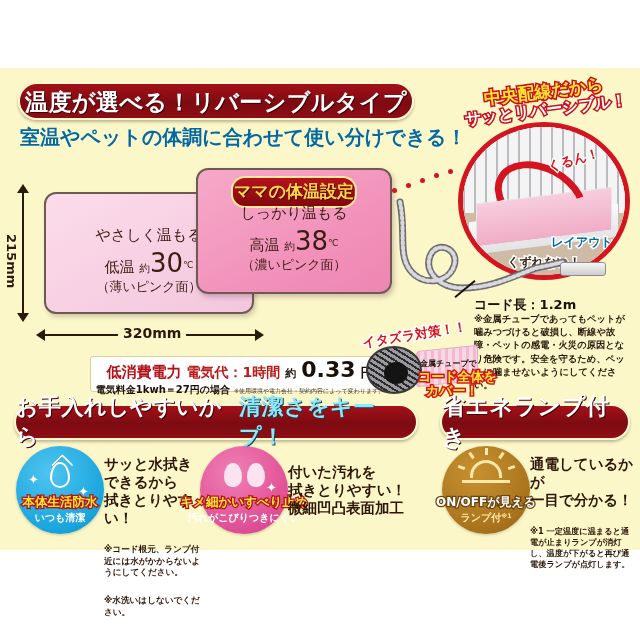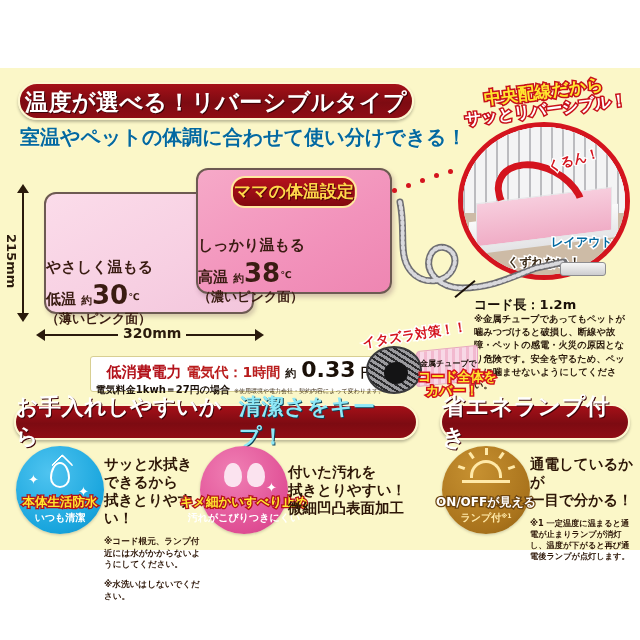--- a/index.html
+++ b/index.html
@@ -48,21 +48,21 @@
     background: linear-gradient(150deg,#fbdcea,#f7cfe2 60%,#f3c6dc);
     border: 2px solid #6d5a52; border-radius: 12px;
     box-shadow: 2px 3px 4px rgba(110,80,90,.28);
   }
   #mat-dark {
     position: absolute; left: 196px; top: 168px; width: 196px; height: 126px;
     background: linear-gradient(150deg,#f6a9c8,#f292bb 60%,#ee86b2);
     border: 2px solid #6d5a52; border-radius: 12px;
     box-shadow: 2px 3px 5px rgba(110,60,90,.3);
   }
-  .mat-txt { position:absolute; width:100%; text-align:left; color:#3a1c12; font-weight:bold;margin-top:32px; }
+  .mat-txt { position:absolute; width:100%; text-align:center; color:#3a1c12; font-weight:normal; }
   #light-l1 { top: 32px; font-size: 15px; }
   #light-l2 { top: 54px; font-size: 15px; }
   #light-l2 .big { font-size: 26px; }
   #light-l3 { top: 84px; font-size: 13px; }
   #dark-l1 { top: 34px; font-size: 15px; }
   #dark-l2 { top: 56px; font-size: 15px; }
   #dark-l2 .big { font-size: 26px; }
   #dark-l3 { top: 86px; font-size: 13px; }
   .sup { font-size: .62em; vertical-align: .45em; }
   .small-pre { font-size: .72em; }
@@ -226,21 +226,21 @@
     border-radius:48% 48% 42% 42% / 58% 58% 42% 42%;
   }
   #paw-l { left:24px; } #paw-r { left:47px; }
   .sun-icon { position:absolute; left:28px; top:14px; width:32px; height:18px;
     border:3px solid #ffe9a8; border-bottom:none; border-radius:18px 18px 0 0; }
   .sun-line { position:absolute; background:#ffe9a8; width:3px; height:7px; }
   .sun-base { position:absolute; left:20px; top:34px; width:48px; height:2.5px; background:#ffe9a8; }
 
   .feat-text { position:absolute; color:#2d1607; }
   .feat-h { font-size:14.5px; font-weight:bold; line-height:1.24; }
-  .feat-n { font-size:8.6px; line-height:1.36; font-weight:bold; margin-top:8px; }
+  .feat-n { font-size:8.6px; line-height:1.36; font-weight:bold; margin-top:16px; }
   #feat1 { left:104px; top:456px; width:100px; }
   #feat2 { left:288px; top:464px; width:136px; }
   #feat3 { left:530px; top:456px; width:106px; }
   #feat3 .feat-n { font-size:8.2px; }
 </style>
 </head>
 <body>
 
 <div id="page">
 

